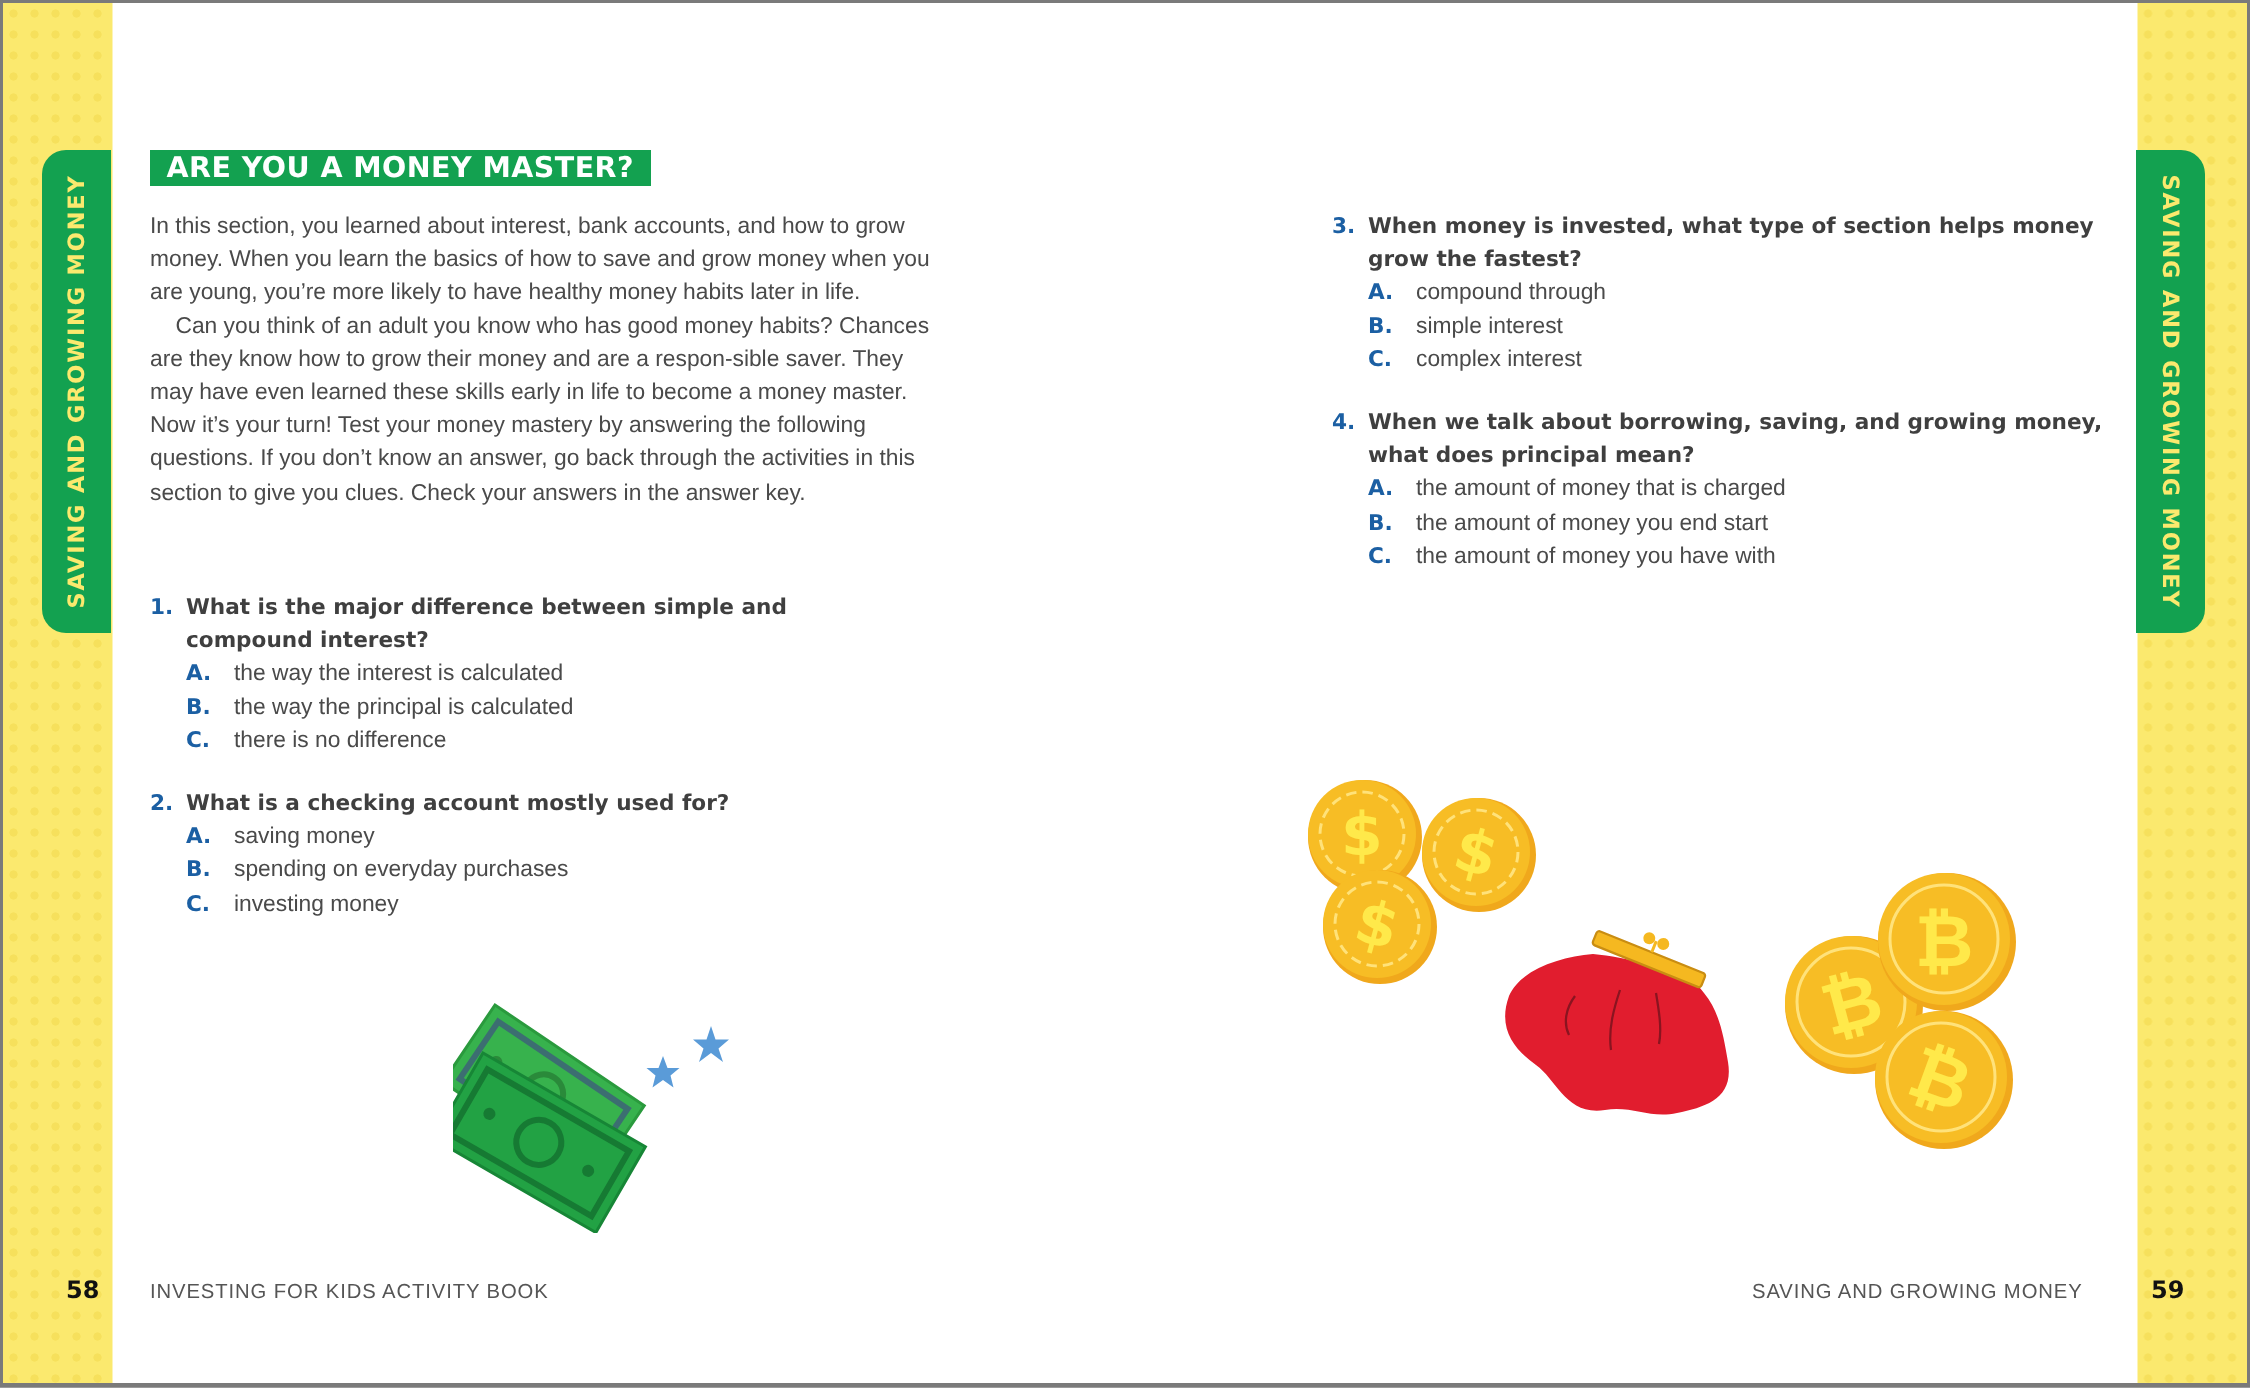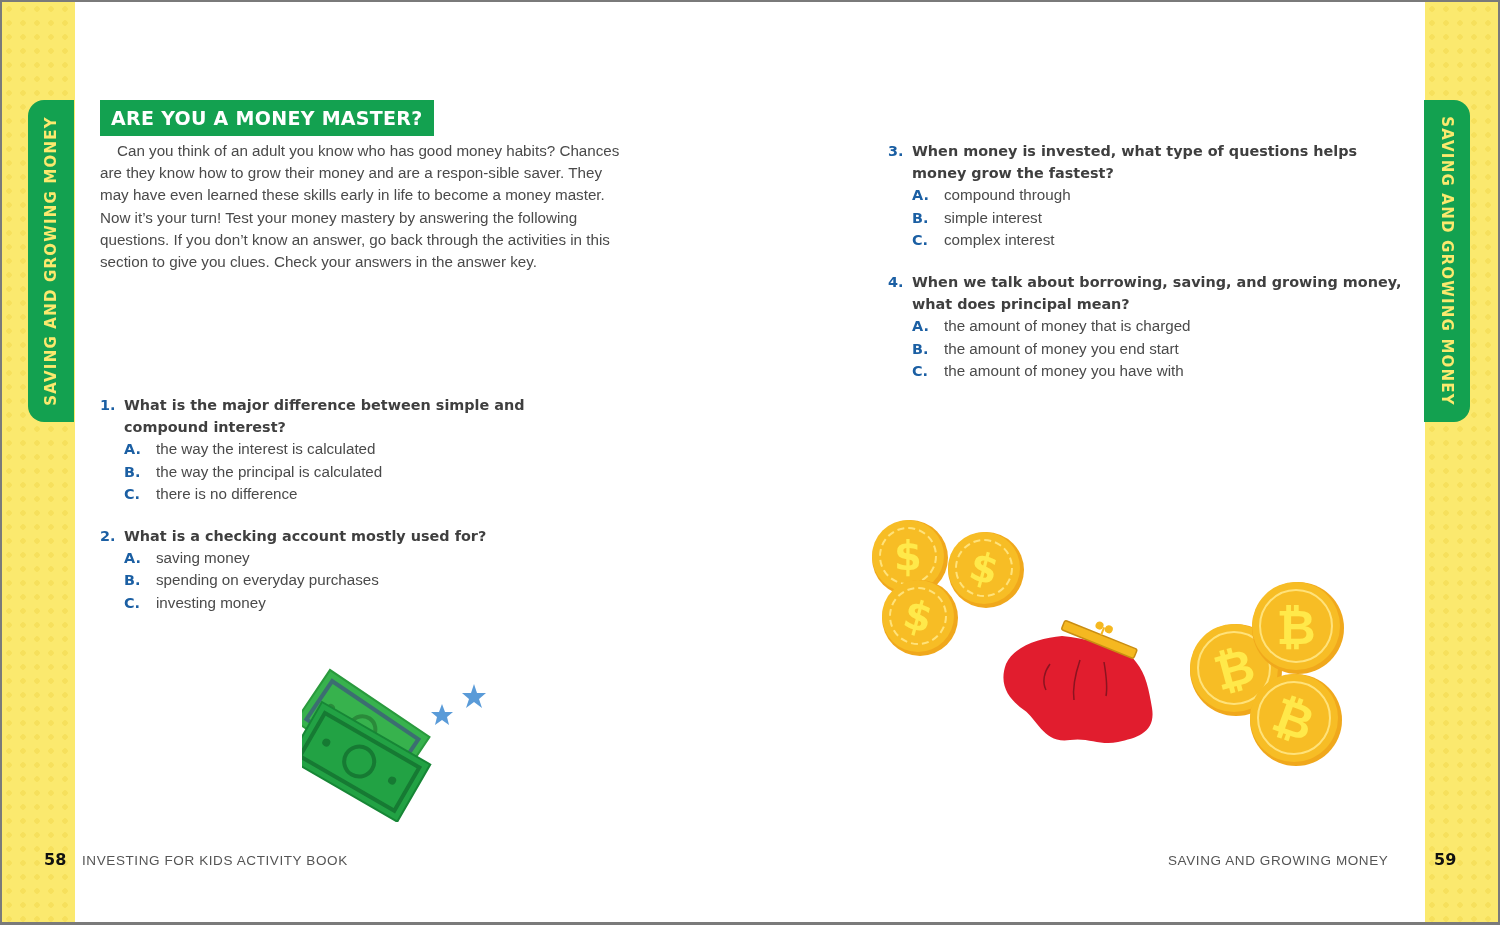--- a/index.html
+++ b/index.html
@@ -22,21 +22,21 @@
     }
     .side-tab.left { left: 26px; border-radius: 16px 0 0 16px; }
     .side-tab.right { left: 1422px; border-radius: 0 16px 16px 0; }
     .side-tab span {
       color: #fbe96e; font-family: "DejaVu Sans", sans-serif; font-weight: bold;
       font-size: 15px; letter-spacing: 1.2px; white-space: nowrap; display: inline-block;
     }
     .side-tab.left span { transform: rotate(-90deg); }
     .side-tab.right span { transform: rotate(90deg); }
     .heading-box {
-      position: absolute; left: 98px; top: 98px; height: 36px; padding: 0 11px;
+      position: absolute; left: 98px; top: 98px; height: 24px; padding: 0 11px;
       background: #13a150; display: flex; align-items: center;
     }
     .heading-box h1 {
       color: #ffffff; font-size: 19px; font-weight: bold; letter-spacing: 0.3px;
       font-family: "DejaVu Sans", sans-serif;
     }
     .intro {
       position: absolute; left: 98px; top: 138px; width: 520px;
       color: #4a4a4a; font-size: 15.2px; line-height: 22.2px;
       font-family: "Liberation Sans", sans-serif;
@@ -73,20 +73,21 @@
   <div class="margin-strip margin-right"></div>
   <div class="side-tab right">
     <span>SAVING AND GROWING MONEY</span>
   </div>
 
   <div class="heading-box">
     <h1>ARE YOU A MONEY MASTER?</h1>
   </div>
 
   <div class="intro">
+    <p>In this section, you learned about interest, bank accounts, and how to grow money. When you learn the basics of how to save and grow money when you are young, you’re more likely to have healthy money habits later in life.</p>
     <p class="indent">Can you think of an adult you know who has good money habits? Chances are they know how to grow their money and are a respon-sible saver. They may have even learned these skills early in life to become a money master. Now it’s your turn! Test your money mastery by answering the following questions. If you don’t know an answer, go back through the activities in this section to give you clues. Check your answers in the answer key.</p>
   </div>
 
   <div class="question" style="left:98px; top:392px; width:430px;">
     <div class="q-head">
       <span class="q-num">1.</span>
       <span class="q-text">What is the major difference between simple and compound interest?</span>
     </div>
     <div class="q-options">
       <div class="opt">
@@ -139,21 +140,21 @@
       <circle cx="24" cy="33" r="4" fill="#167a33"></circle>
       <circle cx="100" cy="33" r="4" fill="#167a33"></circle>
     </g>
     <polygon points="140,42 143,50 151,50 145,55 147,63 140,58 133,63 135,55 129,50 137,50" fill="#5a9bd8"></polygon>
     <polygon points="172,22 175,31 184,31 177,37 180,46 172,40 164,46 167,37 160,31 169,31" fill="#5a9bd8"></polygon>
   </svg>
 
   <div class="question" style="left:886px; top:138px; width:520px;">
     <div class="q-head">
       <span class="q-num">3.</span>
-      <span class="q-text">When money is invested, what type of questions helps money grow the fastest?</span>
+      <span class="q-text">When money is invested, what type of section helps money grow the fastest?</span>
     </div>
     <div class="q-options">
       <div class="opt">
         <span class="opt-letter">A.</span>
         <span>compound through</span>
       </div>
       <div class="opt">
         <span class="opt-letter">B.</span>
         <span>simple interest</span>
       </div>
@@ -234,17 +235,17 @@
     </g>
     <g>
       <circle cx="108" cy="140" r="46" fill="#f0a81c"></circle>
         <circle cx="106" cy="138" r="44" fill="#f7bd25"></circle>
       <circle cx="106" cy="138" r="36" fill="none" stroke="#ffe27a" stroke-width="2"></circle>
       <text x="106" y="156" text-anchor="middle" font-size="48" font-weight="bold" fill="#ffe94a" font-family="DejaVu Sans, sans-serif" transform="rotate(20 106 138)">₿</text>
     </g>
   </svg>
 
   <span class="page-num" style="left:42px;text-align:center;">58</span>
-  <span class="footer-text" style="left:80px;">INVESTING FOR KIDS ACTIVITY BOOK</span>
+  <span class="footer-text" style="left:98px;">INVESTING FOR KIDS ACTIVITY BOOK</span>
   <span class="footer-text" style="left:1166px;">SAVING AND GROWING MONEY</span>
   <span class="page-num" style="left:1432px;">59</span>
 
 </div>
 
 </body></html>

